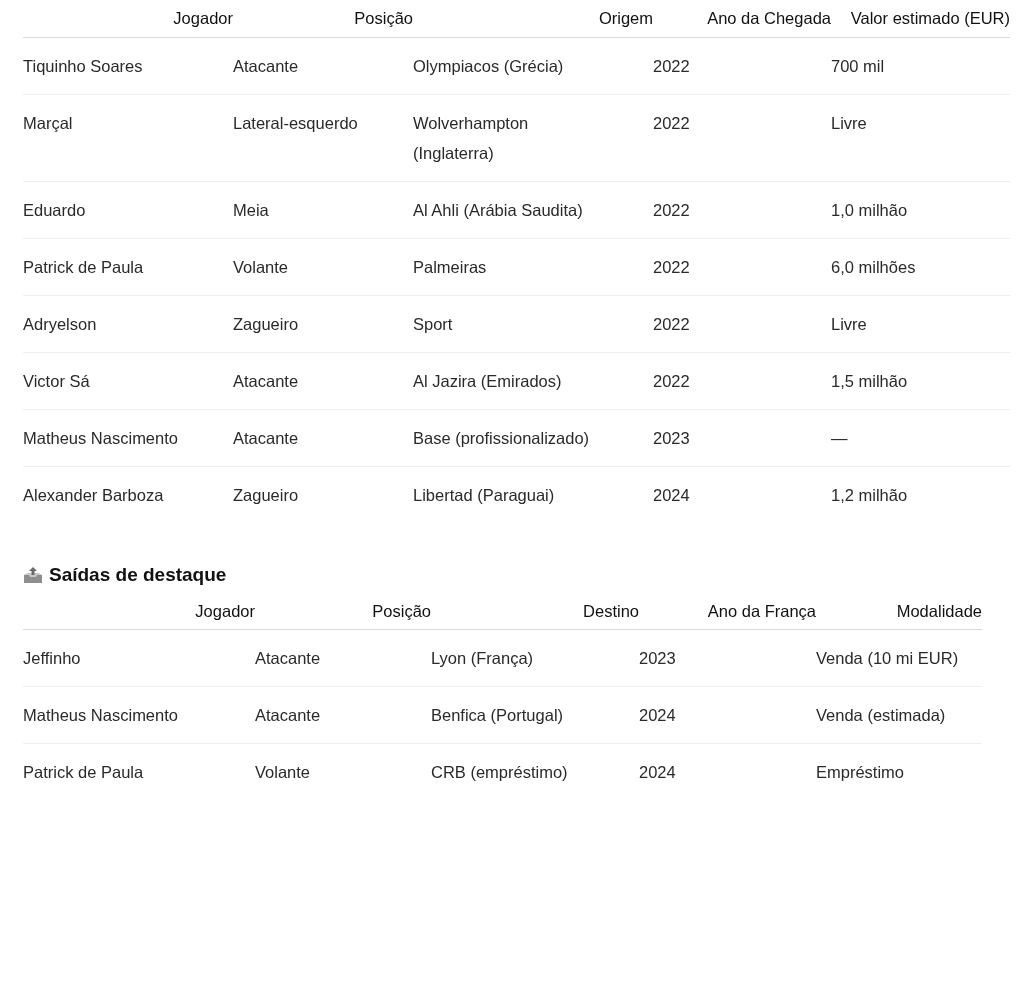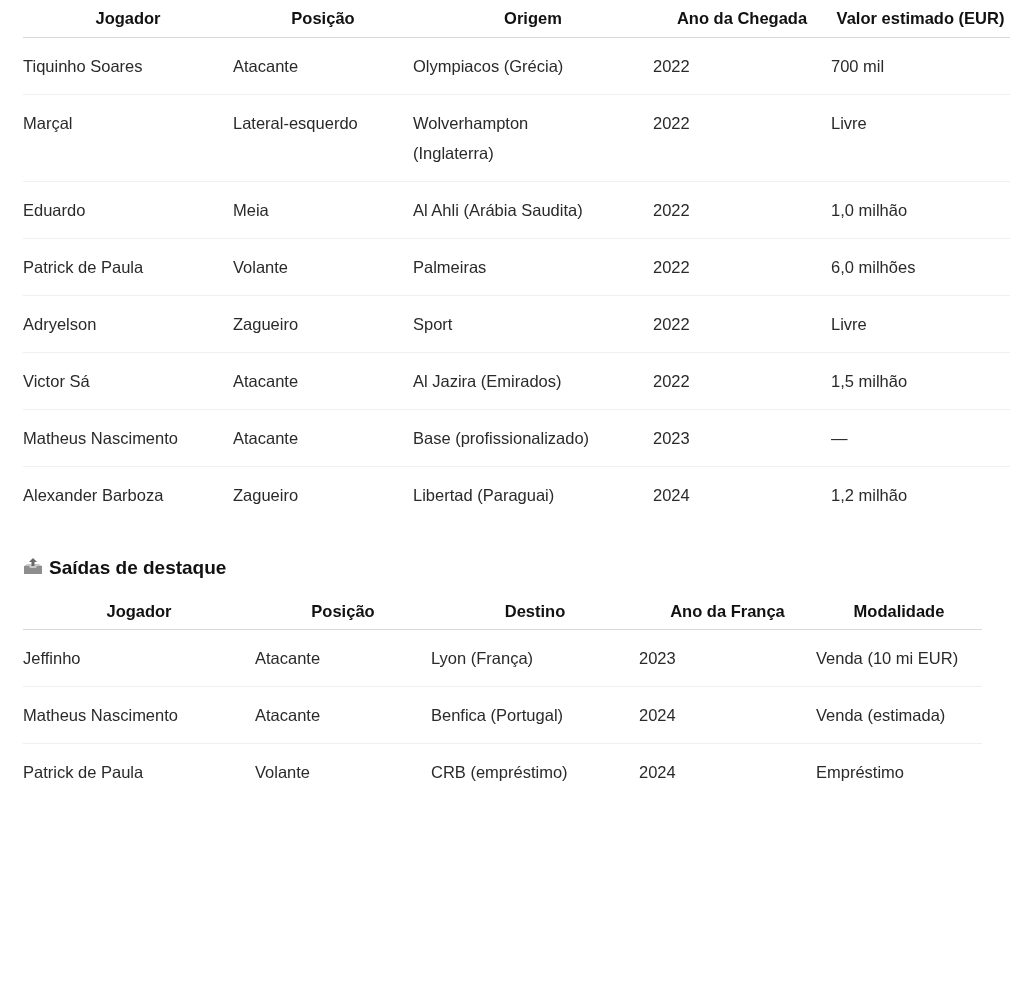--- a/index.html
+++ b/index.html
@@ -14,22 +14,22 @@
     }
     .page {
       position: relative;
       padding-left: 23px;
     }
     table {
       border-collapse: collapse;
       font-size: 16.5px;
     }
     th {
-      text-align: center;
-      font-weight: 700;
+      text-align: right;
+      font-weight: 400;
       color: #111;
       padding: 0;
       height: 36px;
       vertical-align: middle;
       border-bottom: 1.5px solid #d9d9d9;
       white-space: nowrap;
     }
     td {
       padding: 0;
       vertical-align: top;
@@ -55,21 +55,21 @@
     #t2 col.c4 { width: 177px; }
     #t2 col.c5 { width: 166px; }
 
     .section-title {
       font-size: 19px;
       font-weight: 700;
       color: #111;
       margin: 34px 0 0 0;
       height: 36px;
       display: flex;
-      align-items: flex-start;
+      align-items: center;
       gap: 6px;
     }
     .outbox-icon {
       display: inline-block;
       width: 20px;
       height: 18px;
       position: relative;
     }
     .outbox-icon svg { display: block; }
   </style>

